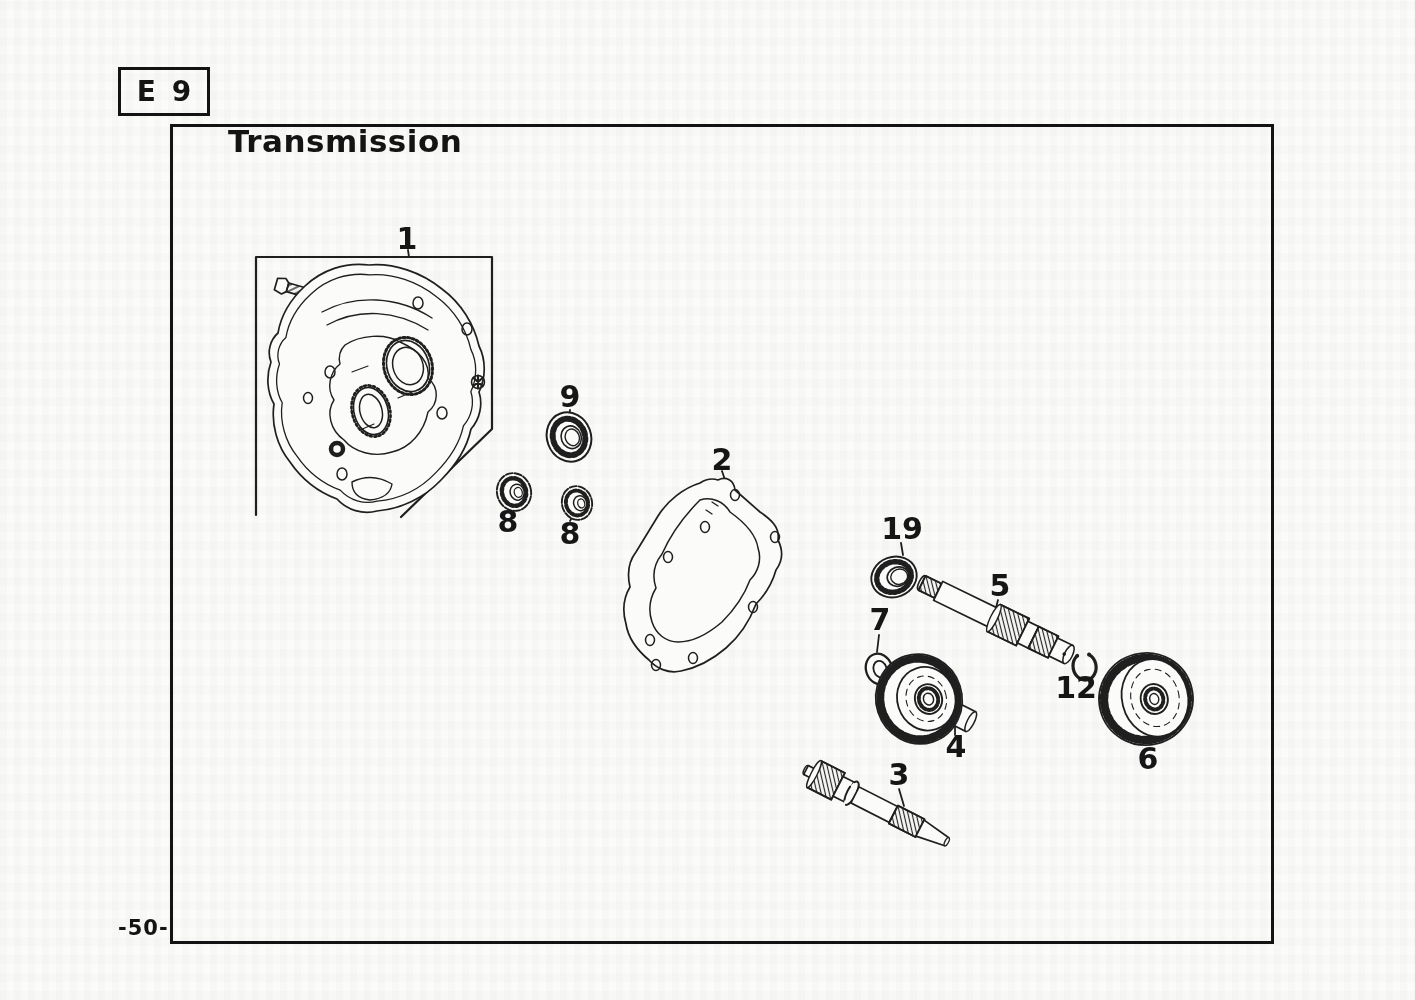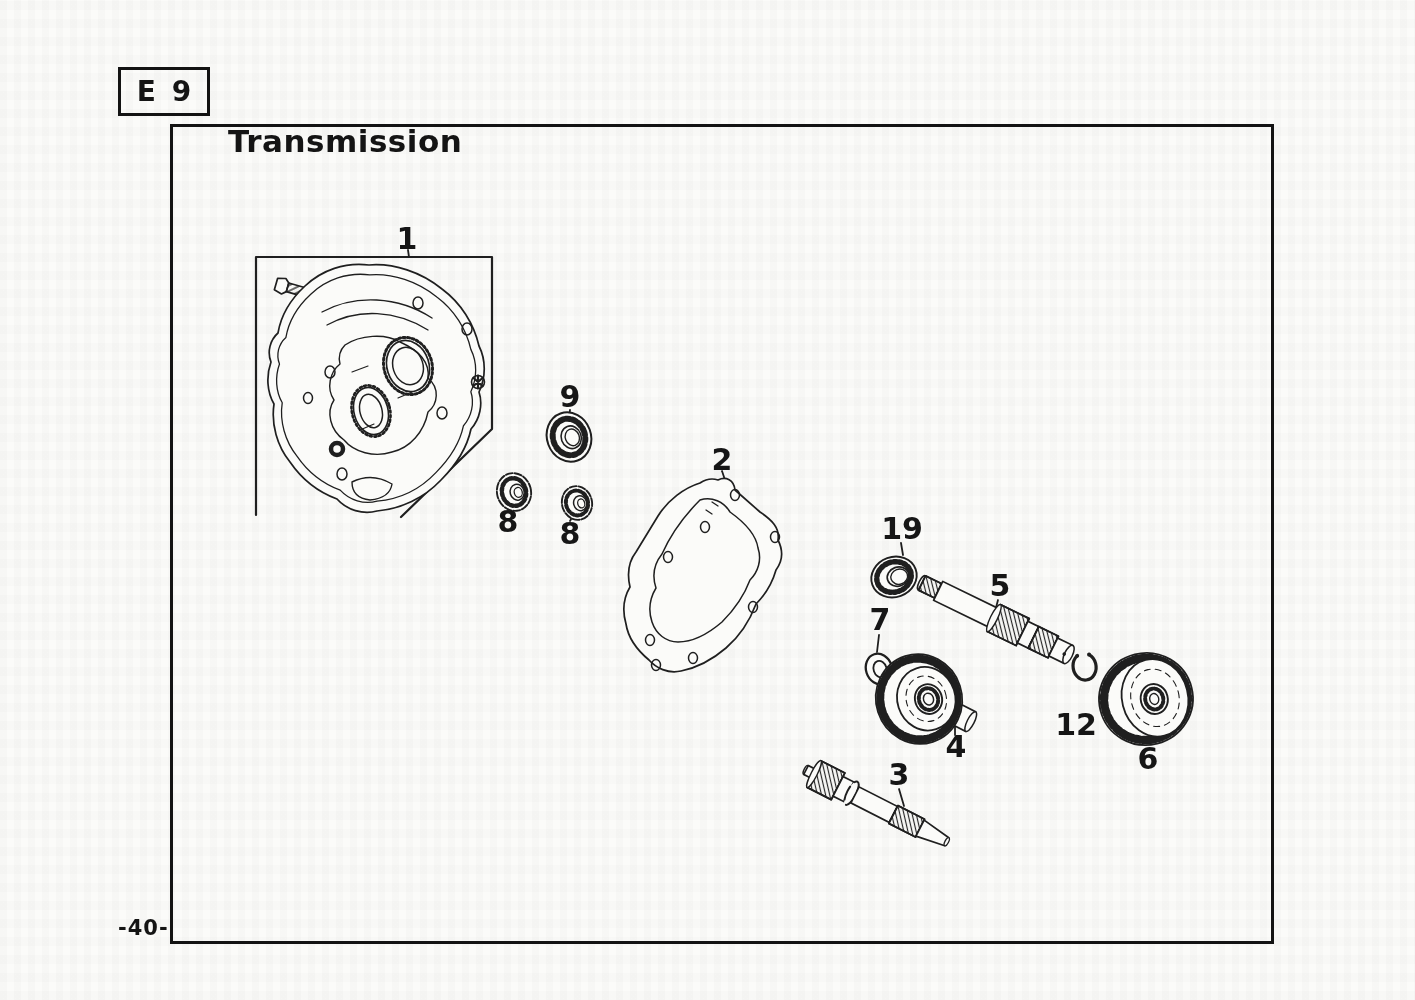--- a/index.html
+++ b/index.html
@@ -43,21 +43,21 @@
 <div class="page">
 
   <div class="hdr-box">
     <span>E</span>
     <span>9</span>
   </div>
   <div class="hdr-title">Transmission</div>
 
   <div class="frame-main"></div>
 
-  <div class="page-num">-40-</div>
+  <div class="page-num">-50-</div>
 
   <svg class="art" width="1415" height="1000" viewBox="0 0 1415 1000">
     <defs>
       <pattern id="hatch" width="5" height="5" patternUnits="userSpaceOnUse" patternTransform="rotate(48)">
         <line x1="2" y1="0" x2="2" y2="5" stroke="#1f1f1f" stroke-width="1.3"></line>
       </pattern>
       <pattern id="hatch2" width="4" height="4" patternUnits="userSpaceOnUse" patternTransform="rotate(-40)">
         <line x1="1.5" y1="0" x2="1.5" y2="4" stroke="#242424" stroke-width="1.2"></line>
       </pattern>
     </defs>
@@ -248,15 +248,15 @@
   <div class="callout" style="left:722px;top:460px">2</div>
   <div class="callout" style="left:899px;top:775px">3</div>
   <div class="callout" style="left:956px;top:747px">4</div>
   <div class="callout" style="left:1000px;top:586px">5</div>
   <div class="callout" style="left:1148px;top:759px">6</div>
   <div class="callout" style="left:880px;top:620px">7</div>
   <div class="callout" style="left:508px;top:522px">8</div>
   <div class="callout" style="left:570px;top:534px">8</div>
   <div class="callout" style="left:570px;top:397px">9</div>
   <div class="callout" style="left:902px;top:529px">19</div>
-  <div class="callout" style="left:1076px;top:725px">12</div>
+  <div class="callout" style="left:1076px;top:688px">12</div>
 
 </div>
 
 </body></html>

